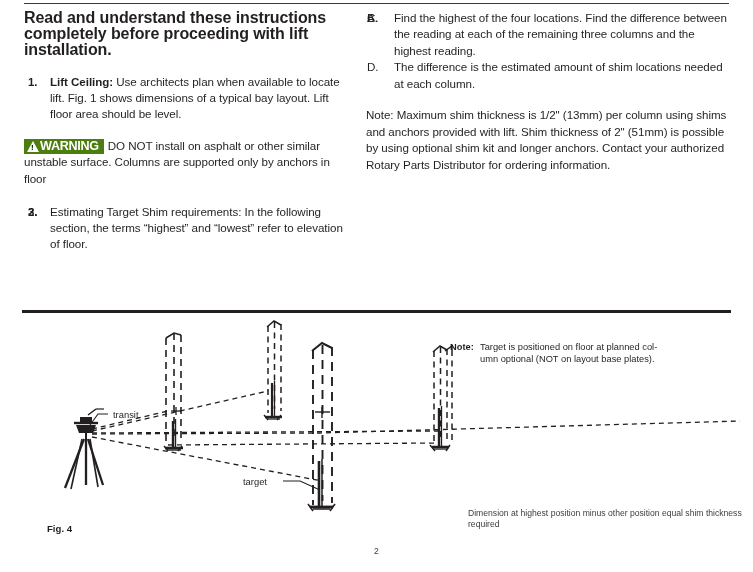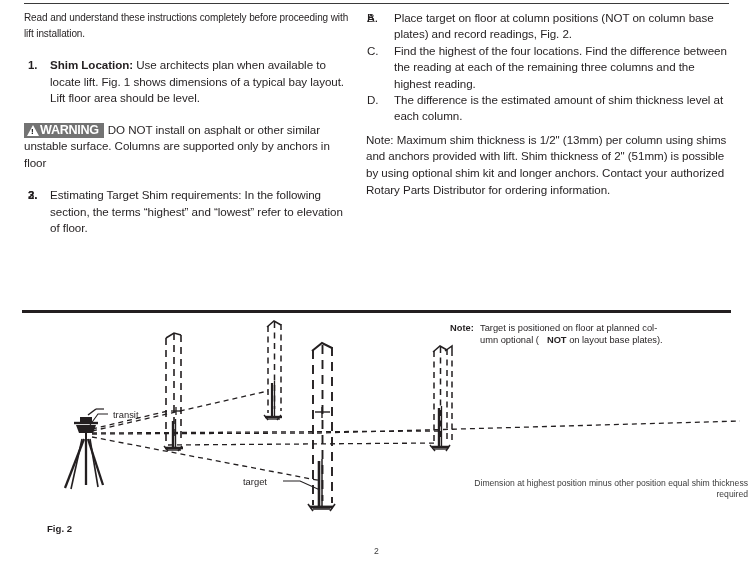--- a/index.html
+++ b/index.html
@@ -43,22 +43,22 @@
     width: 330px;
   }
   .col-right {
     position: absolute;
     left: 366px;
     top: 10px;
     width: 368px;
   }
 
   .lead {
-    font-size: 10px;
-    font-weight: normal;
+    font-size: 16px;
+    font-weight: bold;
     line-height: 16.2px;
     letter-spacing: -0.1px;
     margin: 0 0 15px 0;
   }
 
   .num-item {
     position: relative;
     padding-left: 26px;
     font-size: 11.6px;
     line-height: 16.4px;
@@ -77,21 +77,21 @@
   
   .warn-block {
     font-size: 11.6px;
     line-height: 16.6px;
     margin-bottom: 16px;
     letter-spacing: -0.05px;
   }
   .warn-badge {
     display: inline-flex;
     align-items: center;
-    background: #737373;
+    background: #4d7c0f;
     color: #ffffff;
     height: 15px;
     padding: 0 5px 0 3px;
     vertical-align: -2px;
     margin-right: 4px;
   }
   .warn-badge .tri {
     width: 0;
     height: 0;
     border-left: 6px solid transparent;
@@ -127,21 +127,21 @@
     letter-spacing: -0.05px;
   }
   .ltr-item .ltr {
     position: absolute;
     left: 1px;
     top: 0;
   }
   .note-par {
     font-size: 11.6px;
     line-height: 16.6px;
-    margin-top: 7px;
+    margin-top: 15px;
     letter-spacing: -0.05px;
   }
 
   
   .figure {
     position: absolute;
     left: 0;
     top: 313px;
     width: 753px;
     height: 240px;
@@ -162,21 +162,21 @@
   .fig-note .nlabel {
     font-weight: bold;
     display: inline-block;
     width: 30px;
   }
   .fig-note .nbody {
     display: inline-block;
     width: 228px;
     vertical-align: top;
   }
-  .fig-note b { font-weight: bold; margin-left: 8px; }
+  .fig-note b { font-weight: normal; }
 
   .fig-dim {
     position: absolute;
     left: 468px;
     top: 491px;
     width: 280px;
     font-size: 8.6px;
     line-height: 11.4px;
     color: #3c3c3c;
   }
@@ -209,21 +209,21 @@
 <body>
 
 <div class="rule-top"></div>
 
 <div class="col-left">
 
   <p class="lead">Read and understand these instructions completely before proceeding with lift installation.</p>
 
   <div class="num-item">
     <span class="num">1.</span>
-    <b>Shim Location:</b>
+    <b>Lift Ceiling:</b>
     <span>Use architects plan when available to locate lift. Fig. 1 shows dimensions of a typical bay layout. Lift floor area should be level.</span>
   </div>
 
   <div class="warn-block">
     <span class="warn-badge">
       <span class="tri"></span>
       <span class="wtxt">WARNING</span>
     </span><span>DO NOT install on asphalt or other similar unstable surface. Columns are supported only by anchors in floor</span>
   </div>
 
@@ -240,31 +240,30 @@
 </div>
 
 <div class="col-right">
 
   <div class="ltr-item">
     <span class="ltr">A.</span>
   </div>
 
   <div class="ltr-item">
     <span class="ltr">B.</span>
-    <span>Place target on floor at column positions (NOT on column base plates) and record readings, Fig. 2.</span>
   </div>
 
   <div class="ltr-item">
     <span class="ltr">C.</span>
     <span>Find the highest of the four locations. Find the difference between the reading at each of the remaining three columns and the highest reading.</span>
   </div>
 
   <div class="ltr-item">
     <span class="ltr">D.</span>
-    <span>The difference is the estimated amount of shim thickness level at each column.</span>
+    <span>The difference is the estimated amount of shim locations needed at each column.</span>
   </div>
 
   <p class="note-par">Note: Maximum shim thickness is 1/2" (13mm) per column using shims and anchors provided with lift. Shim thickness of 2" (51mm) is possible by using optional shim kit and longer anchors.  Contact your authorized Rotary Parts Distributor for ordering information.</p>
 
 </div>
 
 <div class="rule-mid"></div>
 
 <div class="figure">
   <svg class="fig-svg" width="753" height="240" viewBox="0 0 753 240">
@@ -370,23 +369,23 @@
     </g>
     <text class="dia-text" x="113" y="105">transit</text>
 
     <g stroke="#231f20" fill="none">
       <path d="M283,168 L300,168 L320,177" stroke-width="1.1"></path>
     </g>
     <text class="dia-text" x="243" y="172">target</text>
 
   </svg>
 
-  <div class="fig-note" style="position:absolute;left:450px;top:9px;width:300px;">
+  <div class="fig-note" style="position:absolute;left:450px;top:28px;width:300px;">
     <span class="nlabel">Note:</span><span class="nbody"><span>Target is positioned on floor at planned col-</span><br><span>umn optional (</span><b>NOT</b><span> on layout base plates).</span></span>
   </div>
 
-  <div class="fig-dim" style="position:absolute;left:468px;top:165px;text-align:right;">Dimension at highest position minus other position equal shim thickness required</div>
-
-  <div class="fig-label" style="position:absolute;left:47px;top:210px;">Fig. 2</div>
+  <div class="fig-dim" style="position:absolute;left:468px;top:195px;">Dimension at highest position minus other position equal shim thickness required</div>
+
+  <div class="fig-label" style="position:absolute;left:47px;top:210px;">Fig. 4</div>
 
 </div>
 
 <div class="page-num">2</div>
 
 </body></html>

